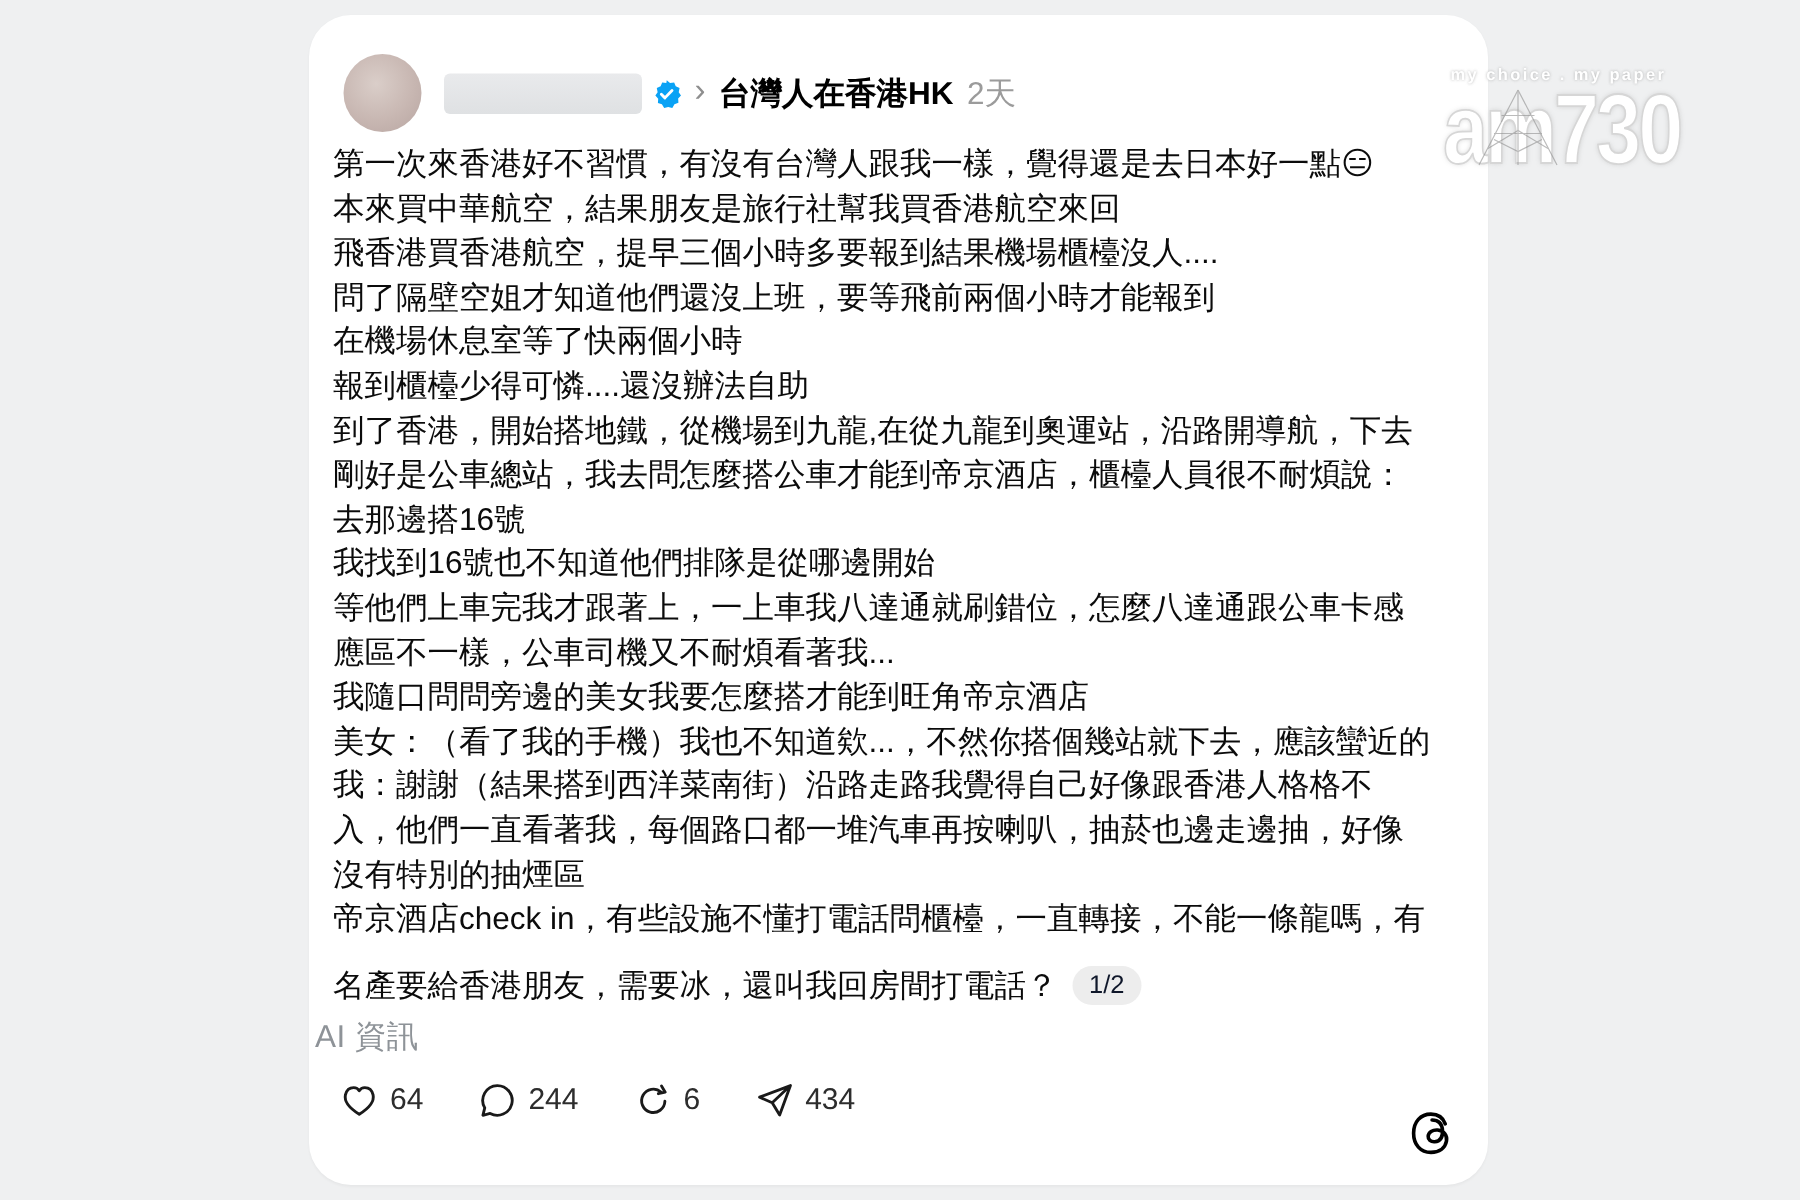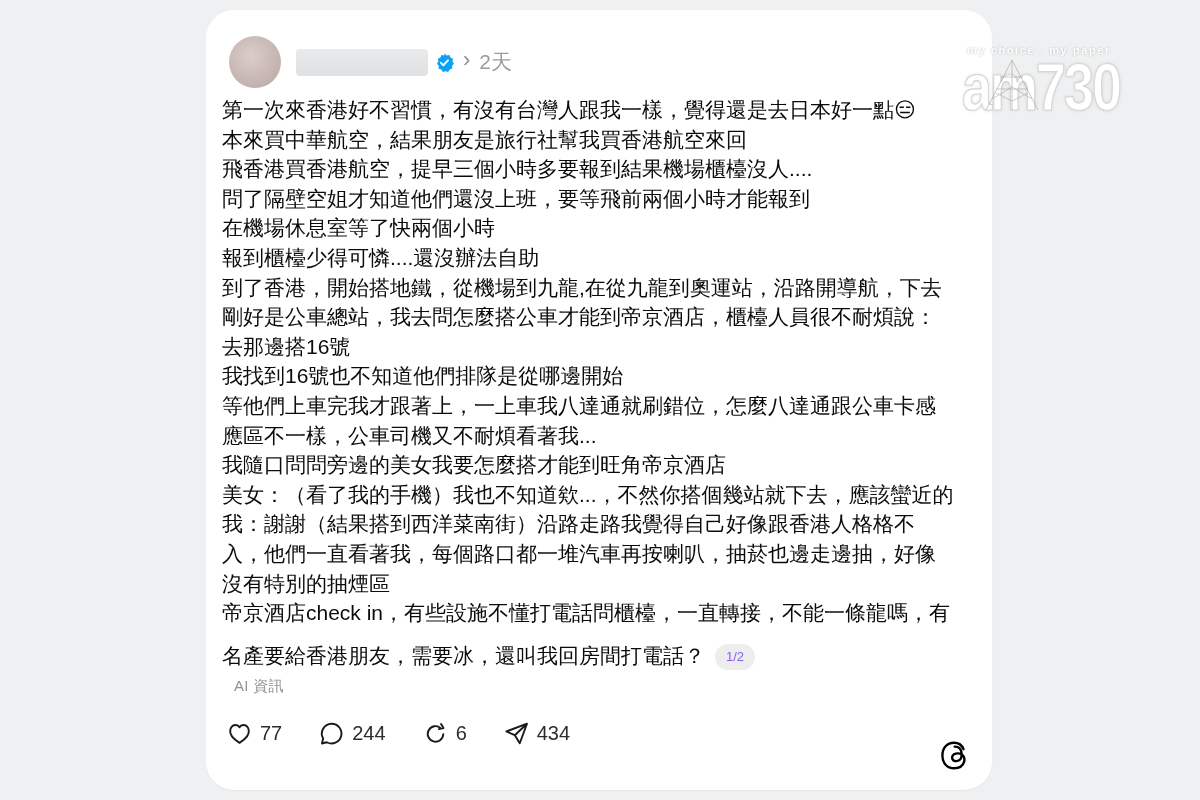--- a/index.html
+++ b/index.html
@@ -21,23 +21,23 @@
   .blur-bar{margin-left:15px;width:132px;height:27px;border-radius:4px;
     background:linear-gradient(180deg,#e9eaec 0%,#dfe1e3 100%);}
   .verified{margin-left:7px;width:19px;height:19px;display:inline-block;}
   .chevron{margin-left:9px;color:#8e8e8e;font-size:22px;line-height:22px;transform:translateY(-2px);}
   .group-name{margin-left:9px;font-weight:bold;font-size:21px;color:#000;white-space:nowrap;}
   .timestamp{margin-left:9px;font-size:21px;color:#9b9b9b;text-align:right;}
   
   .post-body{position:absolute;left:16px;top:85px;width:756px;
     font-size:21px;line-height:29.6px;color:#0b0b0b;}
   .post-text{white-space:pre-line;}
-  .page-pill{display:inline-block;background:#ededed;color:#8b5cf6;border-radius:999px;
-    padding:1px 11px 2px 11px;font-size:13px;line-height:23px;margin-left:10px;vertical-align:2px;margin-top:16px;}
-  .ai-label{position:absolute;left:28px;top:667px;font-size:15px;color:#8e9398;letter-spacing:.3px;text-align:center;}
+  .page-pill{display:inline-block;background:#ededed;color:#0f172a;border-radius:999px;
+    padding:1px 11px 2px 11px;font-size:17px;line-height:23px;margin-left:10px;vertical-align:2px;margin-top:16px;}
+  .ai-label{position:absolute;left:4px;top:667px;font-size:21px;color:#8e9398;letter-spacing:.3px;text-align:center;}
   
   .actions{position:absolute;left:20px;top:710px;display:flex;align-items:center;column-gap:36px;}
   .action{display:flex;align-items:center;column-gap:7px;cursor:pointer;}
   .action svg{width:27px;height:27px;display:block;}
   .count{font-size:20px;color:#2d2d2d;}
   
   .threads{position:absolute;right:20px;bottom:16px;width:37px;height:37px;}
   
   .watermark{position:absolute;left:962px;top:44px;z-index:5;width:190px;pointer-events:none;}
   .tagline{color:#fff;font-size:11px;font-weight:bold;letter-spacing:1.6px;margin-left:5px;
@@ -55,20 +55,21 @@
   <div class="header">
     <div class="avatar"></div>
     <div class="blur-bar"></div>
     <span class="verified">
       <svg viewBox="0 0 20 20">
         <path d="M10 0.6 L12.3 2.5 15.2 2.1 16.3 4.8 19 6 18.4 8.9 20 11.3 18 13.4 18.2 16.4 15.4 17.3 13.9 20 11 19.3 8.2 20 6.6 17.4 3.8 16.5 4 13.5 2 11.3 3.6 8.9 3 6 5.7 4.8 6.8 2.1 9.7 2.5 Z" fill="#0aa2f5"></path>
         <path d="M6.2 10.4 l2.5 2.5 5-5.2" fill="none" stroke="#fff" stroke-width="2" stroke-linecap="round" stroke-linejoin="round"></path>
       </svg>
     </span>
     <span class="chevron">›</span>
+    <span class="group-name">台灣人在香港HK</span>
     <span class="timestamp">2天</span>
   </div>
 
   <div class="post-body">
     <span class="post-text">第一次來香港好不習慣，有沒有台灣人跟我一樣，覺得還是去日本好一點😑
 本來買中華航空，結果朋友是旅行社幫我買香港航空來回
 飛香港買香港航空，提早三個小時多要報到結果機場櫃檯沒人....
 問了隔壁空姐才知道他們還沒上班，要等飛前兩個小時才能報到
 在機場休息室等了快兩個小時
 報到櫃檯少得可憐....還沒辦法自助
@@ -87,21 +88,21 @@
 名產要給香港朋友，需要冰，還叫我回房間打電話？</span><span class="page-pill">1/2</span>
   </div>
 
   <div class="ai-label">AI 資訊</div>
 
   <div class="actions">
     <div class="action">
       <svg viewBox="0 0 24 24">
         <path d="M12 20.3 C 6.1 16.6 3 12.5 3.8 8.8 C 4.4 6.1 6.4 4.5 8.7 4.5 C 10.3 4.5 11.4 5.3 12 6.4 C 12.6 5.3 13.7 4.5 15.3 4.5 C 17.6 4.5 19.6 6.1 20.2 8.8 C 21 12.5 17.9 16.6 12 20.3 Z" fill="none" stroke="#1a1a1a" stroke-width="1.7" stroke-linejoin="round"></path>
       </svg>
-      <span class="count">77</span>
+      <span class="count">64</span>
     </div>
     <div class="action">
       <svg viewBox="0 0 24 24">
         <path d="M12 3.3 a 8.8 8.8 0 1 1 -4.2 16.5 L3.5 20.9 l1.1-4.4 A 8.8 8.8 0 0 1 12 3.3 Z" fill="none" stroke="#1a1a1a" stroke-width="1.7" stroke-linejoin="round"></path>
       </svg>
       <span class="count">244</span>
     </div>
     <div class="action">
       <svg viewBox="0 0 24 24">
         <g fill="none" stroke="#1a1a1a" stroke-width="1.7" stroke-linecap="round" stroke-linejoin="round">

